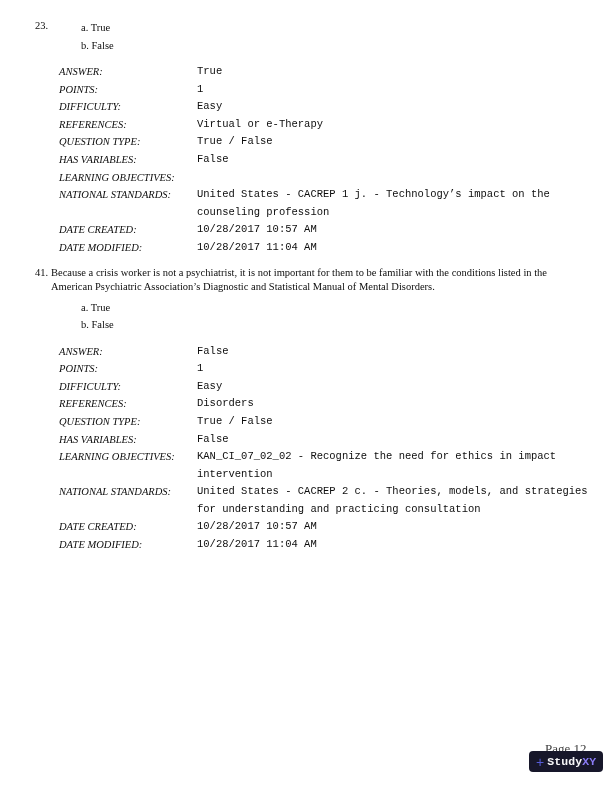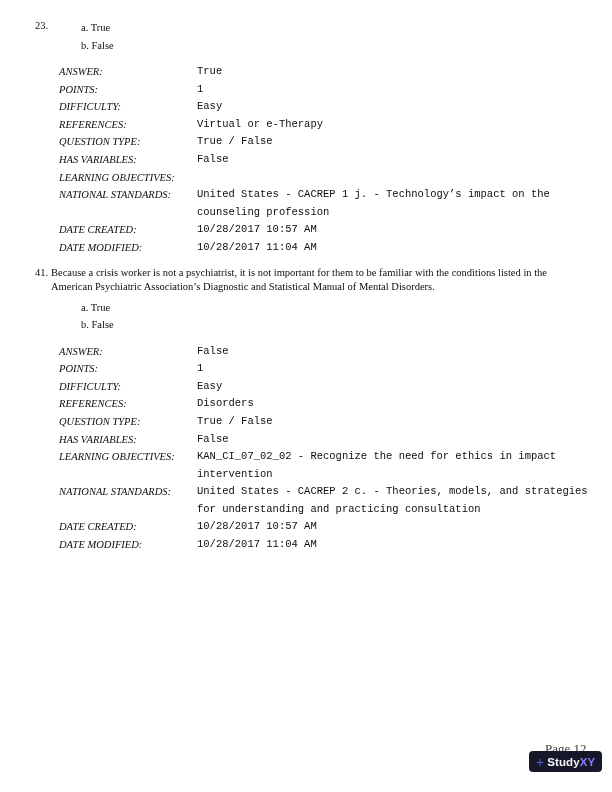--- a/index.html
+++ b/index.html
@@ -199,15 +199,15 @@
           <div class="meta-value">10/28/2017 11:04 AM</div>
         </div>
       </div>
     </div>
 
   </div>
 
   <div class="page-label">Page 12</div>
   <div class="badge" style="background: rgb(23, 23, 42);">
     <span class="plus" style="color: rgb(87, 93, 216);">+</span>
-    <span class="brand-text"><span style="color: rgb(245, 245, 247);">Study</span><span class="brand-accent" style="color: rgb(139, 124, 246);">XY</span></span>
+    <span class="brand-text"><span style="color: rgb(245, 245, 247); font-family: Liberation Mono, monospace;">Study</span><span class="brand-accent" style="color: rgb(139, 124, 246); font-family: Liberation Mono, monospace;">XY</span></span>
   </div>
 </div>
 
 </body></html>

